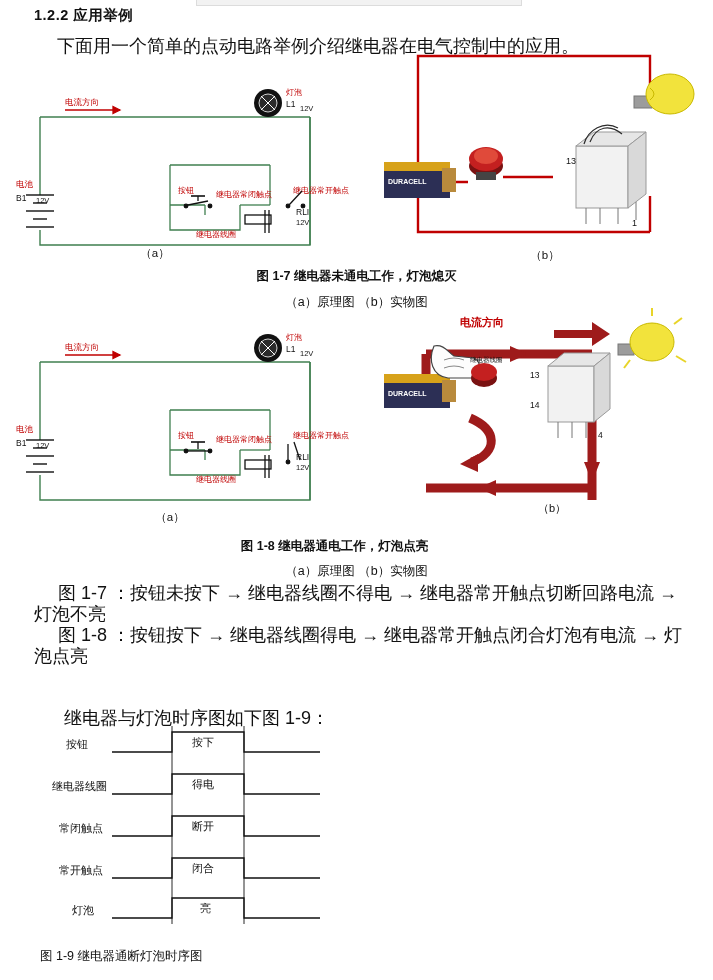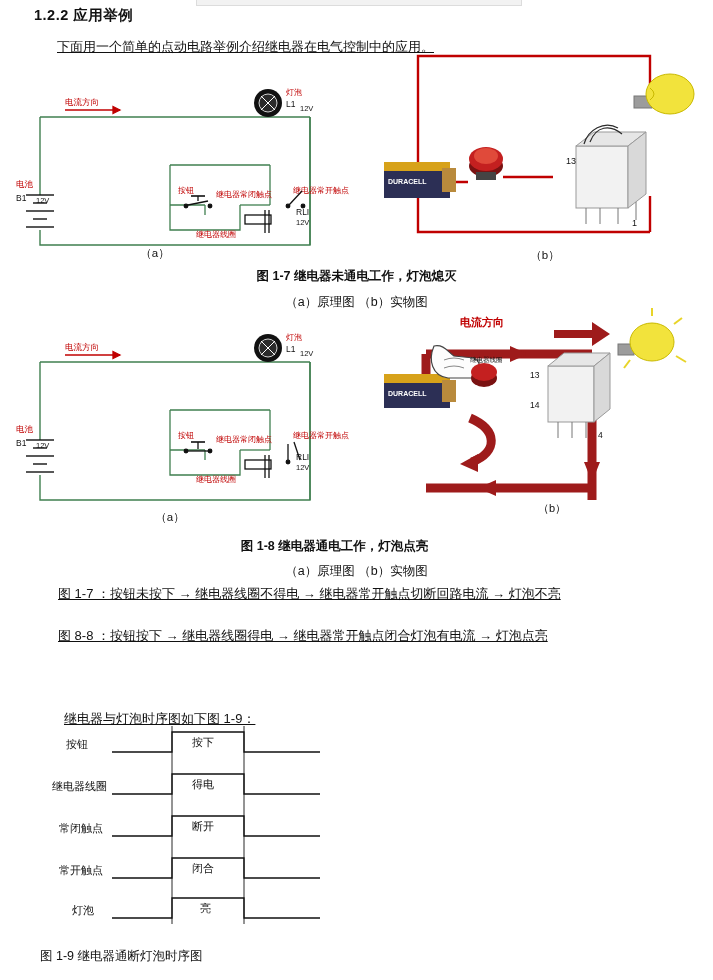--- a/index.html
+++ b/index.html
@@ -18,23 +18,22 @@
     position:absolute; left:196px; top:0; width:324px; height:5px;
     background:#f2f2f2; border:1px solid #dcdcdc; border-top:none;
   }
 
   .h3 {
     position:absolute; left:34px; top:6px;
     font-size:14.5px; font-weight:bold; letter-spacing:0.5px;
   }
   .para {
     position:absolute;
-    font-size:13px; line-height:21px;
+    font-size:18px; line-height:21px;
     color:#111;
-    text-decoration:underline;
   }
   .caption {
     position:absolute; text-align:center; font-size:12.5px; color:#111;
   }
   .small { font-size:11.5px; }
 
   
   .fig { position:absolute; }
 
   
@@ -358,21 +357,21 @@
       </g>
 
       <text x="160" y="200" font-size="11" fill="#111">（b）</text>
     </svg>
   </div>
 
   <div class="caption" style="left:0px; top:538px; width:669px; font-weight:bold;">图 1-8   继电器通电工作，灯泡点亮</div>
   <div class="caption" style="left:0px; top:563px; width:713px;">（a）原理图      （b）实物图</div>
 
   <div class="para" style="left:34px; top:583px; width:655px; text-indent:24px;">图 1-7 ：按钮未按下  →  继电器线圈不得电  →  继电器常开触点切断回路电流  →   灯泡不亮</div>
-  <div class="para" style="left:34px; top:625px; width:655px; text-indent:24px;">图 8-8 ：按钮按下  →  继电器线圈得电  →   继电器常开触点闭合灯泡有电流  →   灯泡点亮</div>
+  <div class="para" style="left:34px; top:625px; width:655px; text-indent:24px;">图 1-8 ：按钮按下  →  继电器线圈得电  →   继电器常开触点闭合灯泡有电流  →   灯泡点亮</div>
   <div class="para" style="left:40px; top:688px; width:655px; text-indent:24px;margin-top:20px;">继电器与灯泡时序图如下图 1-9：</div>
 
   <div class="fig" style="left:52px; top:718px;">
     <svg width="320" height="215" viewBox="0 0 320 215">
 
       <g stroke="#111" stroke-width="0.9">
         <line x1="120" y1="8" x2="120" y2="206"></line>
         <line x1="192" y1="8" x2="192" y2="206"></line>
       </g>
 

